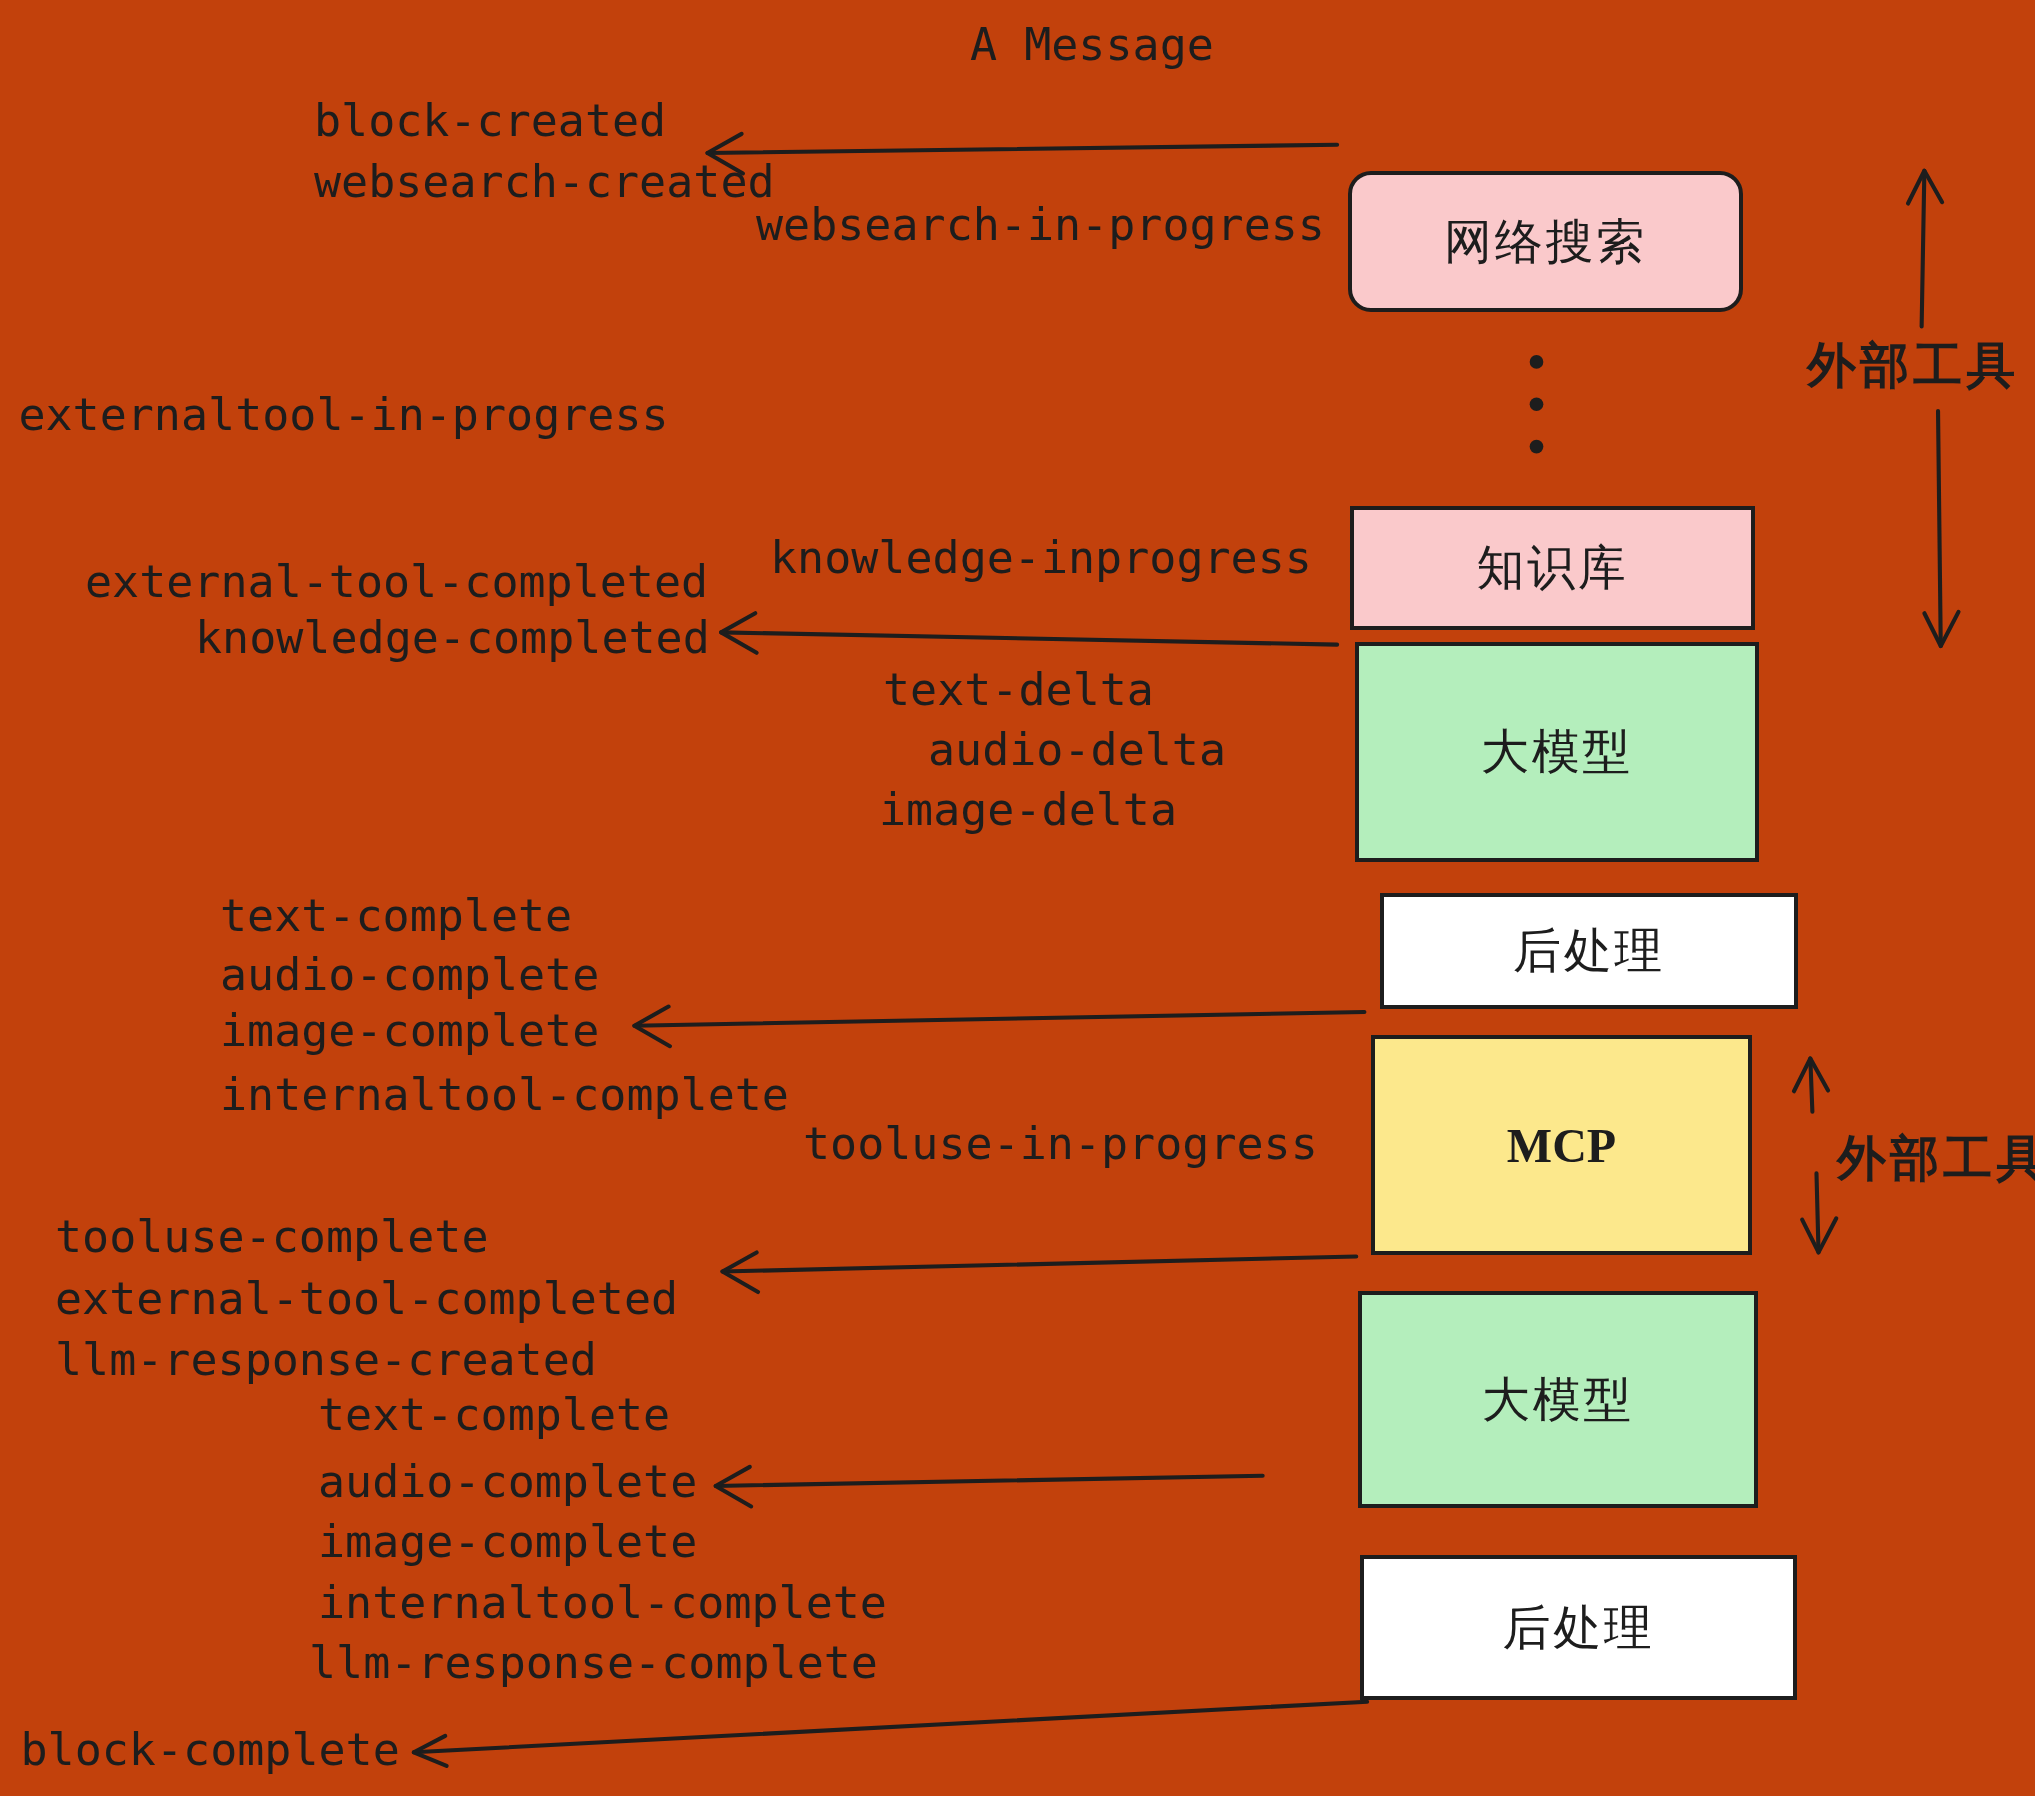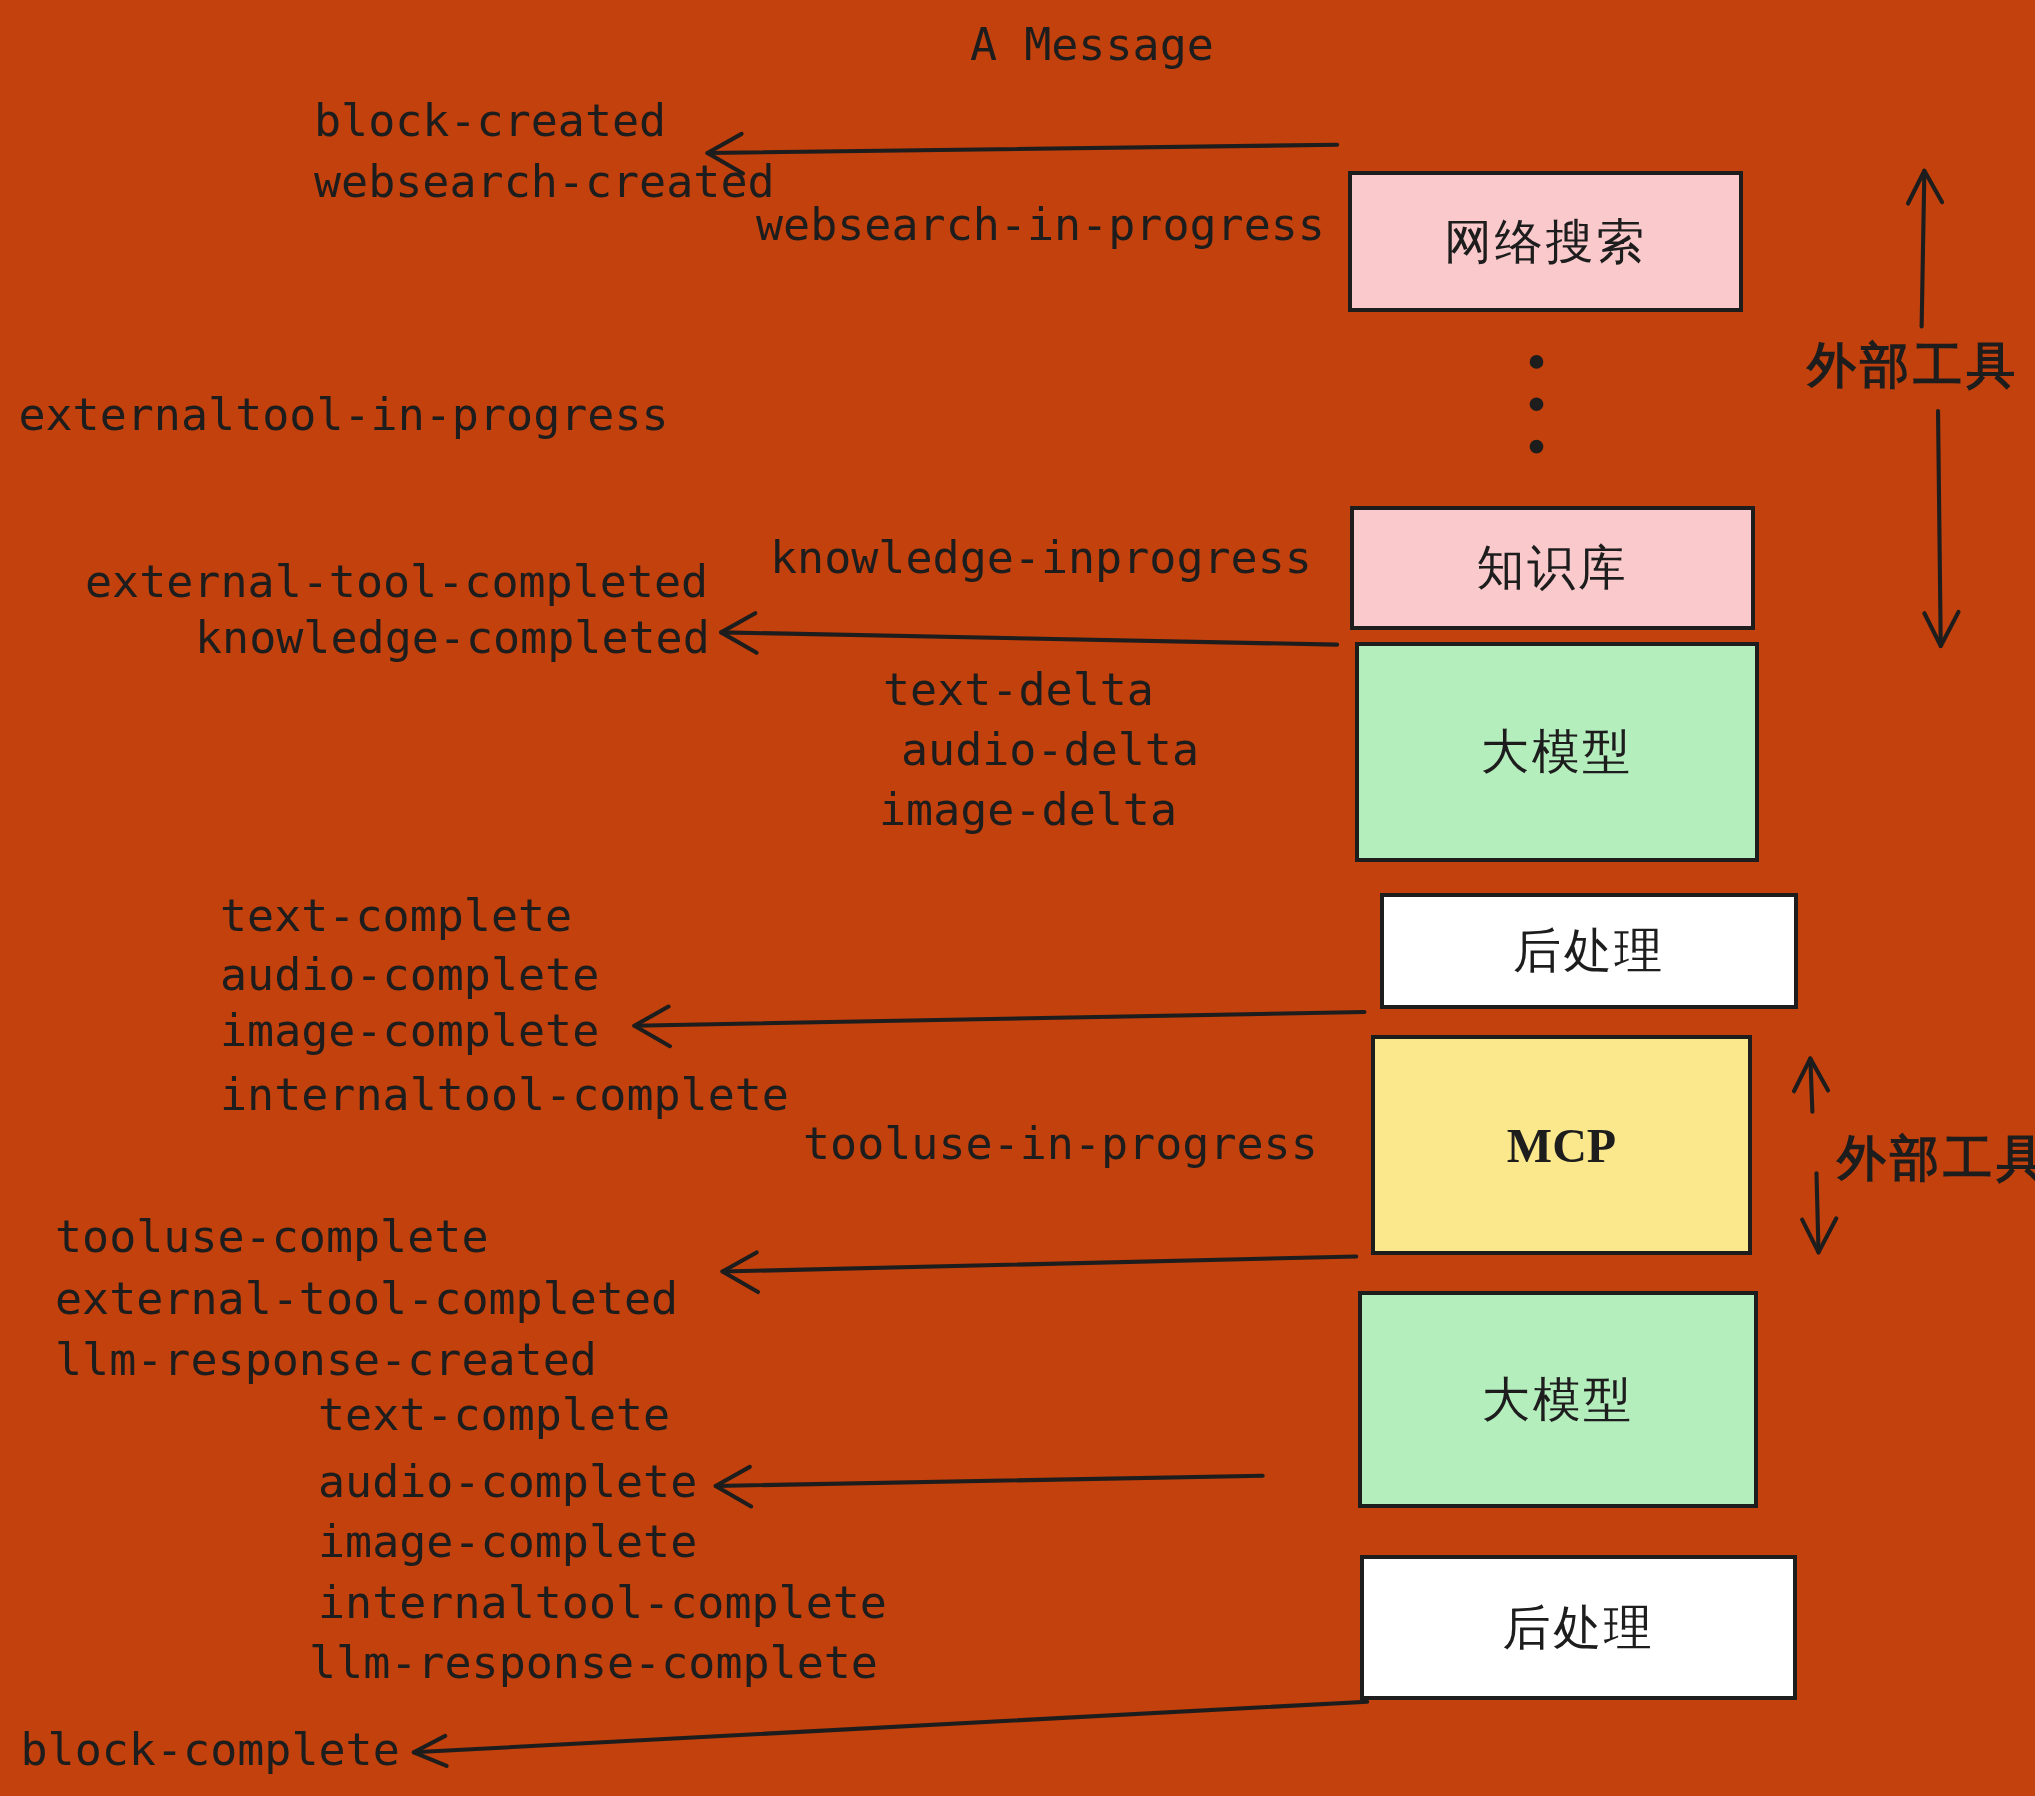--- a/index.html
+++ b/index.html
@@ -113,38 +113,38 @@
   <div class="title" style="left:970px;top:18px;">A Message</div>
 
   <div class="evt" style="left:314px;top:94px;">block-created</div>
   <div class="evt" style="left:314px;top:155px;">websearch-created</div>
   <div class="evt" style="left:756px;top:198px;">websearch-in-progress</div>
   <div class="evt" style="left:18.4px;top:388px;">externaltool-in-progress</div>
   <div class="evt" style="left:770px;top:531px;">knowledge-inprogress</div>
   <div class="evt" style="left:85px;top:555px;">external-tool-completed</div>
   <div class="evt" style="left:883px;top:663px;">text-delta</div>
   <div class="evt" style="left:195px;top:611px;">knowledge-completed</div>
-  <div class="evt" style="left:901px;top:723px;">audio-delta</div>
+  <div class="evt" style="left:928px;top:723px;">audio-delta</div>
   <div class="evt" style="left:879px;top:783px;">image-delta</div>
   <div class="evt" style="left:220px;top:889px;">text-complete</div>
   <div class="evt" style="left:220px;top:948px;">audio-complete</div>
   <div class="evt" style="left:220px;top:1004px;">image-complete</div>
   <div class="evt" style="left:220px;top:1068px;">internaltool-complete</div>
   <div class="evt" style="left:803px;top:1117px;">tooluse-in-progress</div>
   <div class="evt" style="left:55px;top:1210px;">tooluse-complete</div>
   <div class="evt" style="left:55px;top:1272px;">external-tool-completed</div>
   <div class="evt" style="left:55px;top:1333px;">llm-response-created</div>
   <div class="evt" style="left:318px;top:1388px;">text-complete</div>
   <div class="evt" style="left:318px;top:1455px;">audio-complete</div>
   <div class="evt" style="left:318px;top:1515px;">image-complete</div>
   <div class="evt" style="left:318px;top:1576px;">internaltool-complete</div>
   <div class="evt" style="left:309px;top:1636px;">llm-response-complete</div>
   <div class="evt" style="left:20.5px;top:1723px;">block-complete</div>
 
-  <div class="box" style="left: 1348px; top: 171px; width: 395px; height: 141px; background: rgb(250, 201, 203);">
+  <div class="box" style="left: 1348px; top: 171px; width: 395px; height: 141px; background: rgb(250, 201, 203); border-radius: 23px;">
     <span class="box-label">网络搜索</span>
   </div>
   <div class="box" style="left: 1350px; top: 506px; width: 405px; height: 124px; background: rgb(250, 201, 203);">
     <span class="box-label">知识库</span>
   </div>
   <div class="box" style="left: 1355px; top: 642px; width: 404px; height: 220px; background: rgb(180, 238, 188);">
     <span class="box-label">大模型</span>
   </div>
   <div class="box" style="left: 1380px; top: 893px; width: 418px; height: 116px; background: rgb(255, 255, 255);">
     <span class="box-label">后处理</span>

